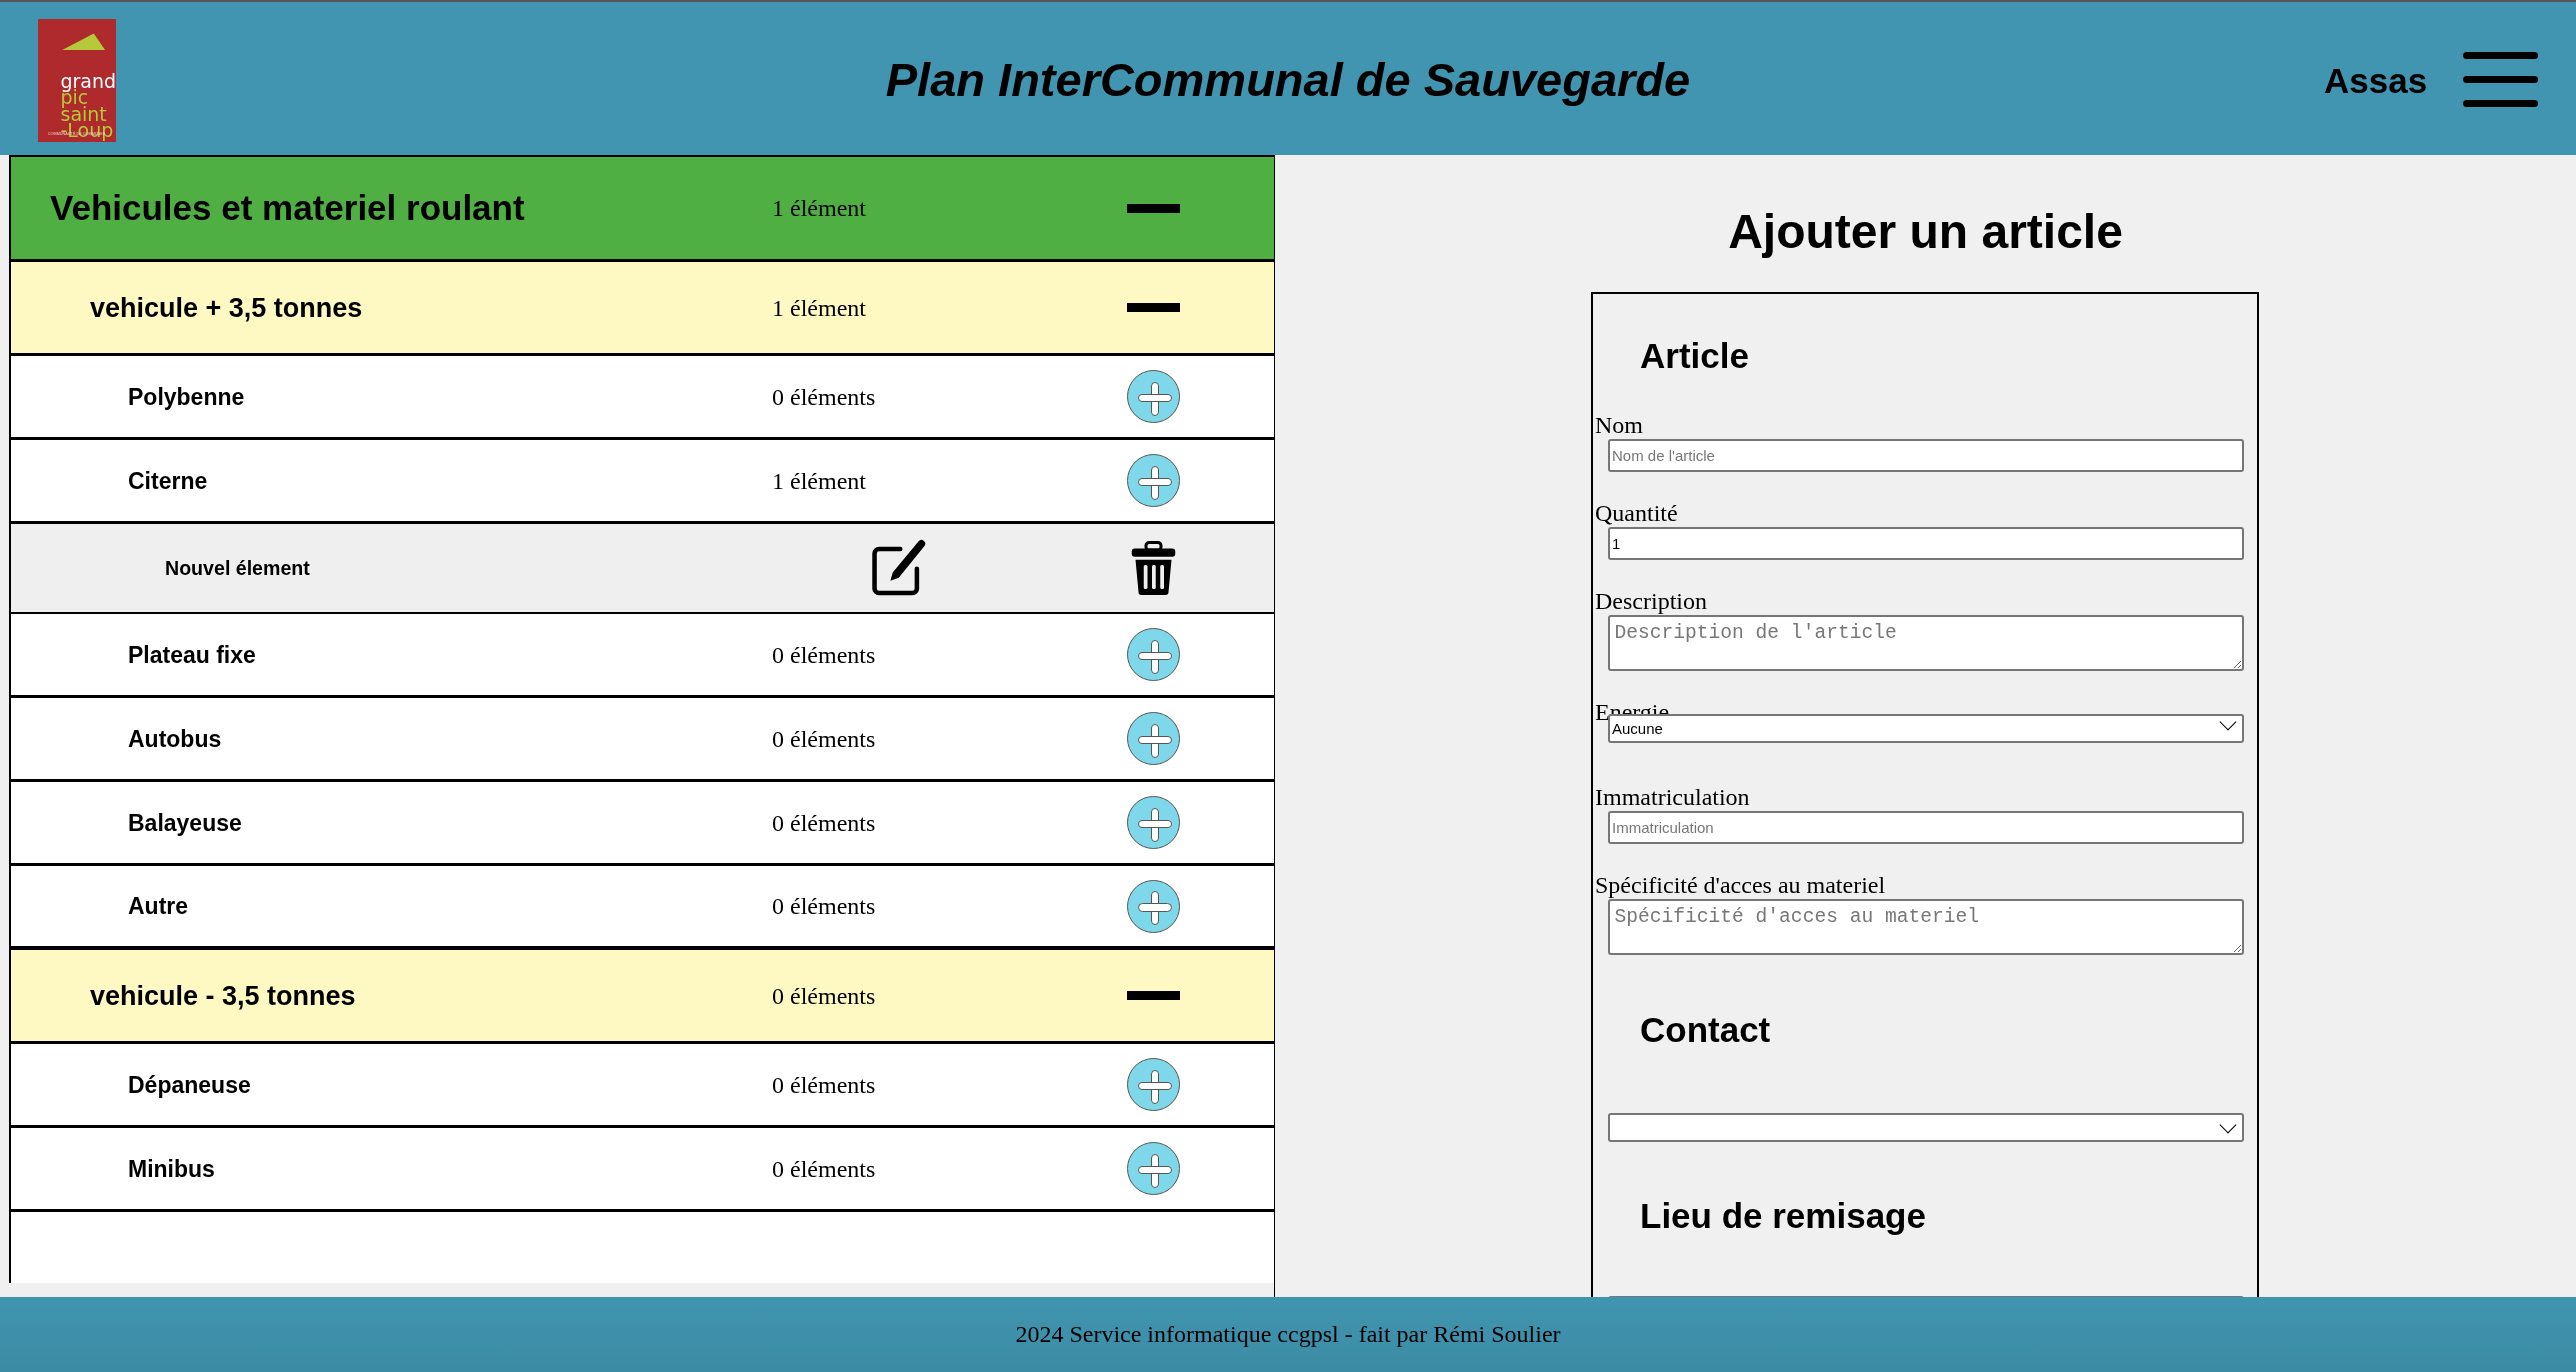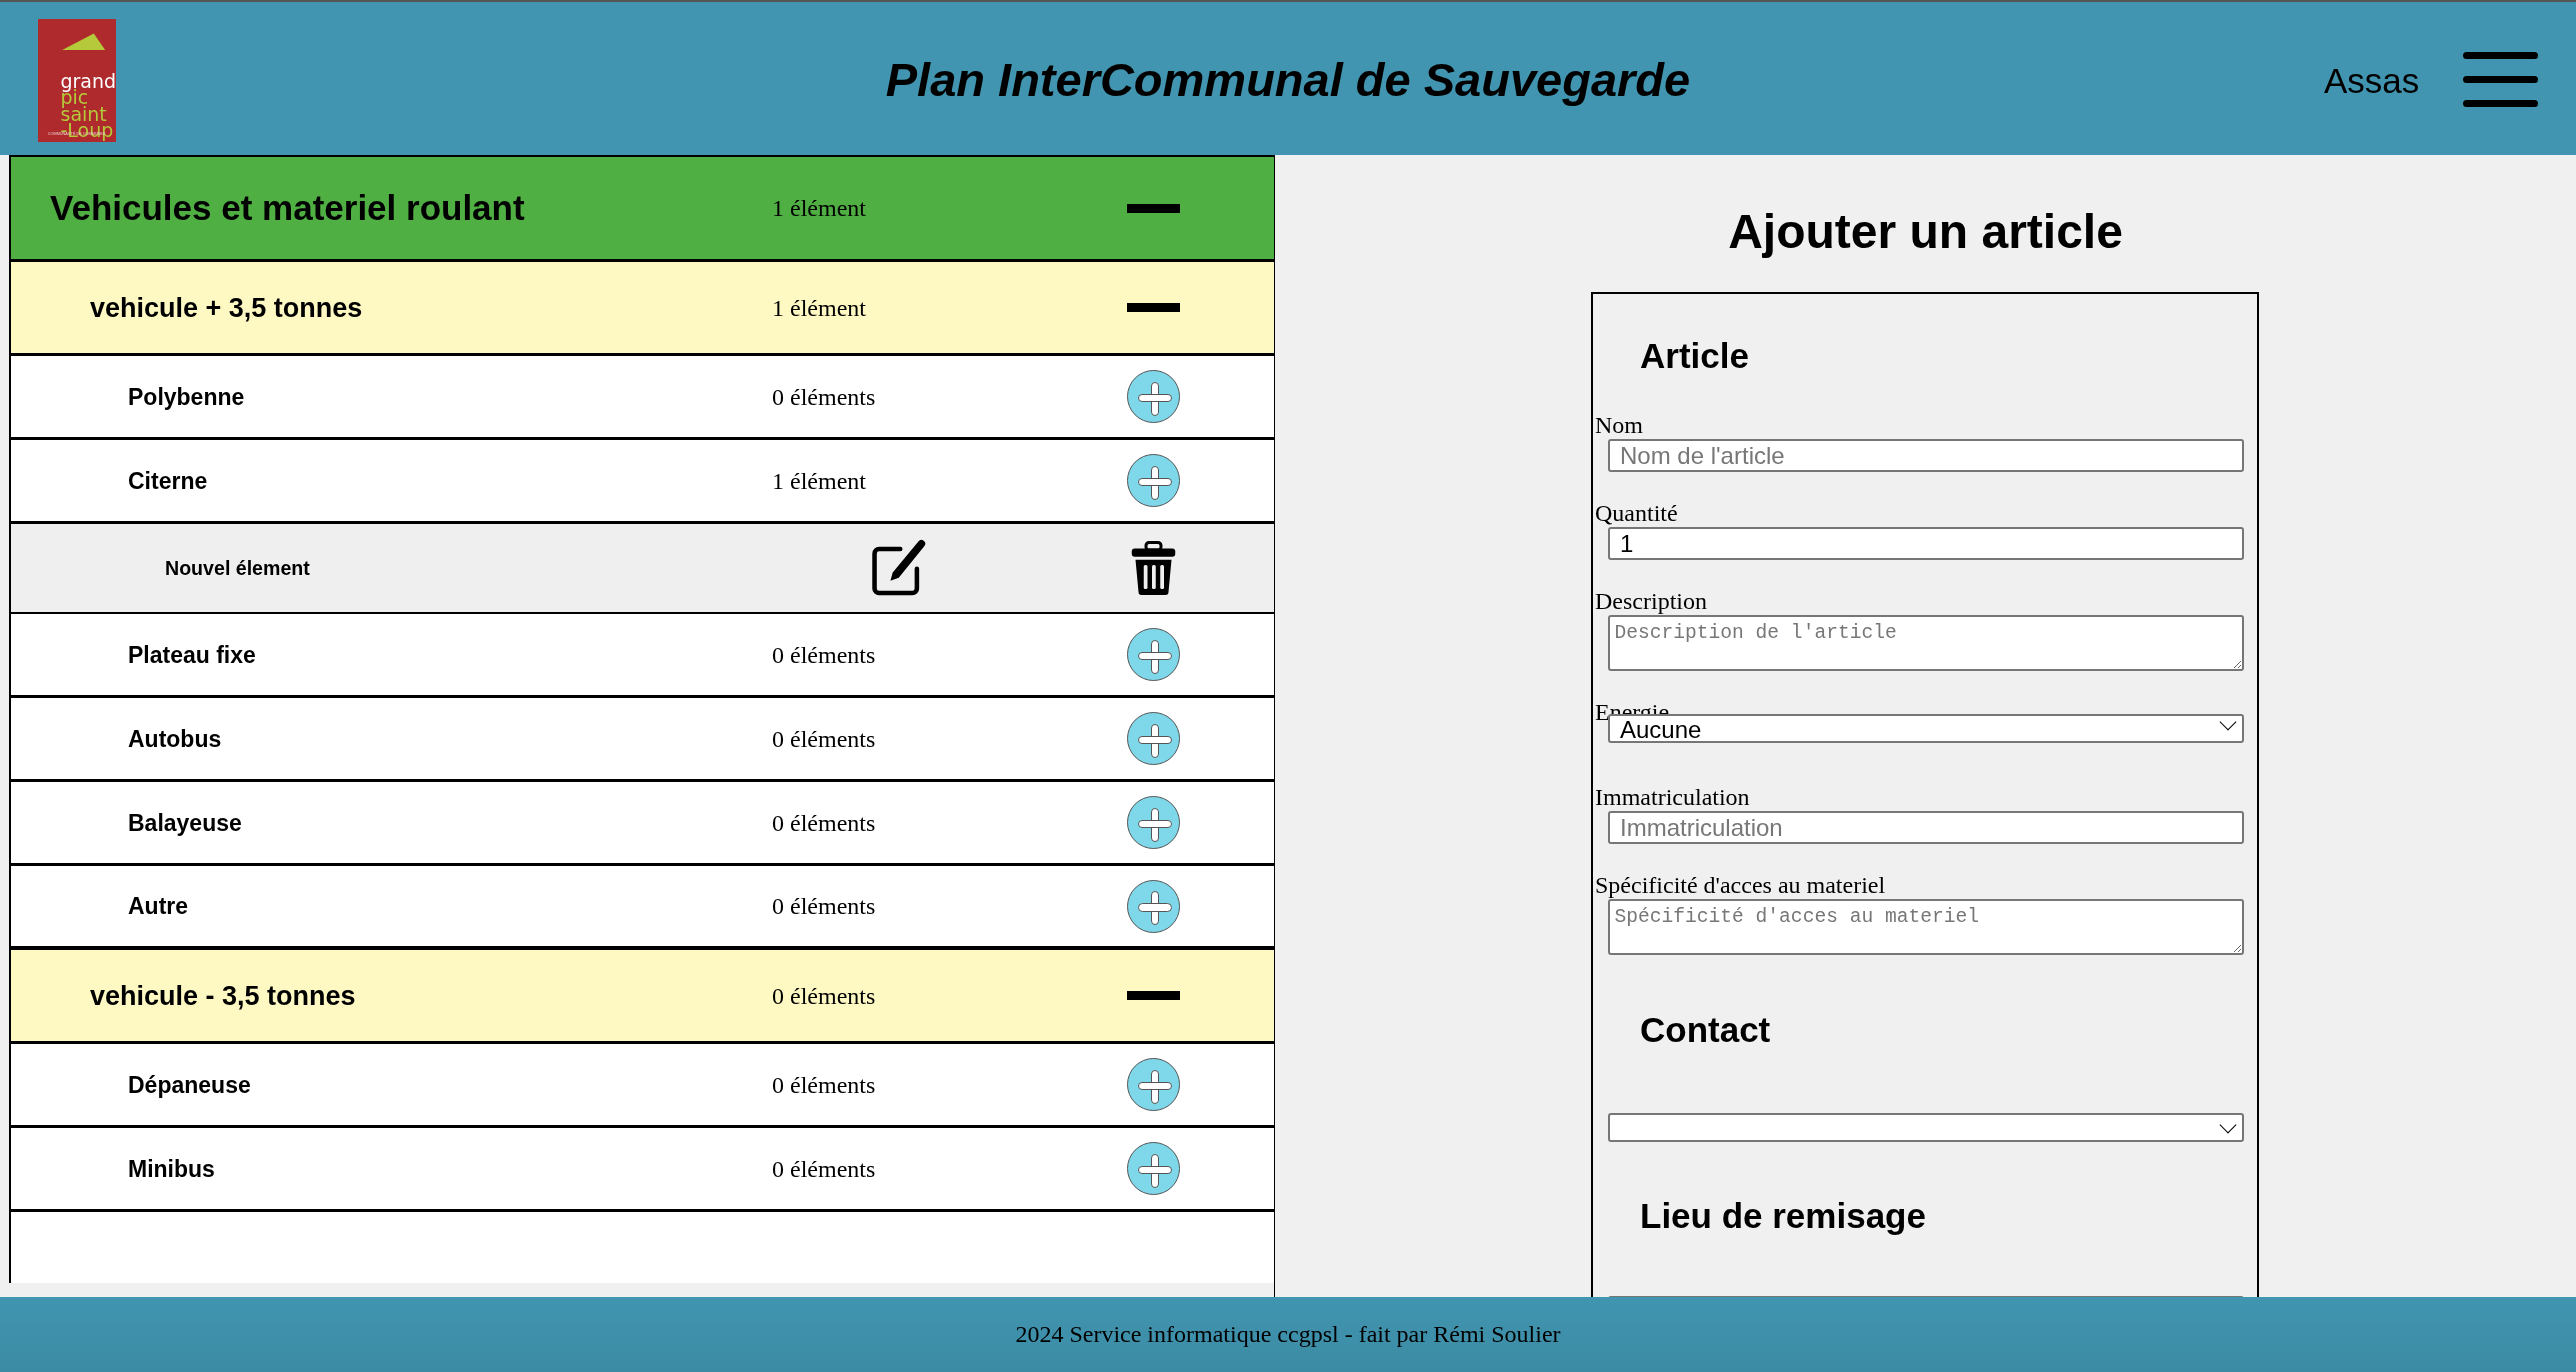--- a/index.html
+++ b/index.html
@@ -20,21 +20,21 @@
     }
     .logo-text .w { color: #fff; }
     .logo-text .g { color: #b5c93a; }
     .logo-sub { position: absolute; left: 9.8px; top: 113px; font-size: 3.8px; color: #f0d0d0; white-space: nowrap; }
 
     .app-title {
       position: absolute; left: 0; width: 2576px; top: 48px; text-align: center;
       font-size: 47px; font-weight: bold; line-height: 60px; font-style: italic;
     }
     .user-name {
-      position: absolute; left: 2324px; top: 56px; font-size: 35px; font-weight: normal; line-height: 45px;
+      position: absolute; left: 2324px; top: 56px; font-size: 35px; font-weight: bold; line-height: 45px;
     }
     .hamburger {
       position: absolute; left: 2463px; top: 50px; width: 75px; height: 56px; cursor: pointer;
     }
     .hamburger span {
       position: absolute; left: 0; width: 75px; height: 6.8px; background: #000; border-radius: 3.8px;
     }
 
     .left-panel {
       position: absolute; left: 9px; top: 155px; width: 1274px; height: 1128px;
@@ -81,21 +81,21 @@
     }
     .form-box {
       position: absolute; left: 316px; top: 137px; width: 668px; height: 1055px;
       border: 2.3px solid #000; border-bottom: none;
     }
     .section-title { position: absolute; left: 47px; font-size: 35px; font-weight: bold; }
     .field-label { position: absolute; left: 2px; font-family: "Liberation Serif", serif; font-size: 24px; line-height: 27px; }
     .field {
       position: absolute; left: 15px; width: 636px; background: #fff;
       border: 2.3px solid #767676; border-radius: 3px;
-      font-family: "Liberation Sans", sans-serif; font-size: 24px; padding: 0 10px; color: #000;
+      font-family: "Liberation Sans", sans-serif; font-size: 15px; padding: 0 2px; color: #000;
     }
     .field::placeholder { color: #777; }
     textarea.field { font-family: "Liberation Mono", monospace; font-size: 19.6px; padding: 4.5px; resize: vertical; }
     select.field { appearance: none; -webkit-appearance: none; }
     .select-chevron { position: absolute; right: 10.5px; top: 50%; transform: translateY(-60%); width: 12px; height: 12px; border-right: 1.5px solid #000; border-bottom: 1.5px solid #000; transform: translateY(-75%) rotate(45deg); pointer-events: none; }
     .select-wrap { position: absolute; left: 15px; width: 636px; }
     .select-wrap select { position: static; width: 100%; height: 100%; }
 
     .footer {
       position: absolute; left: 0; top: 1297px; width: 2576px; height: 75px;

